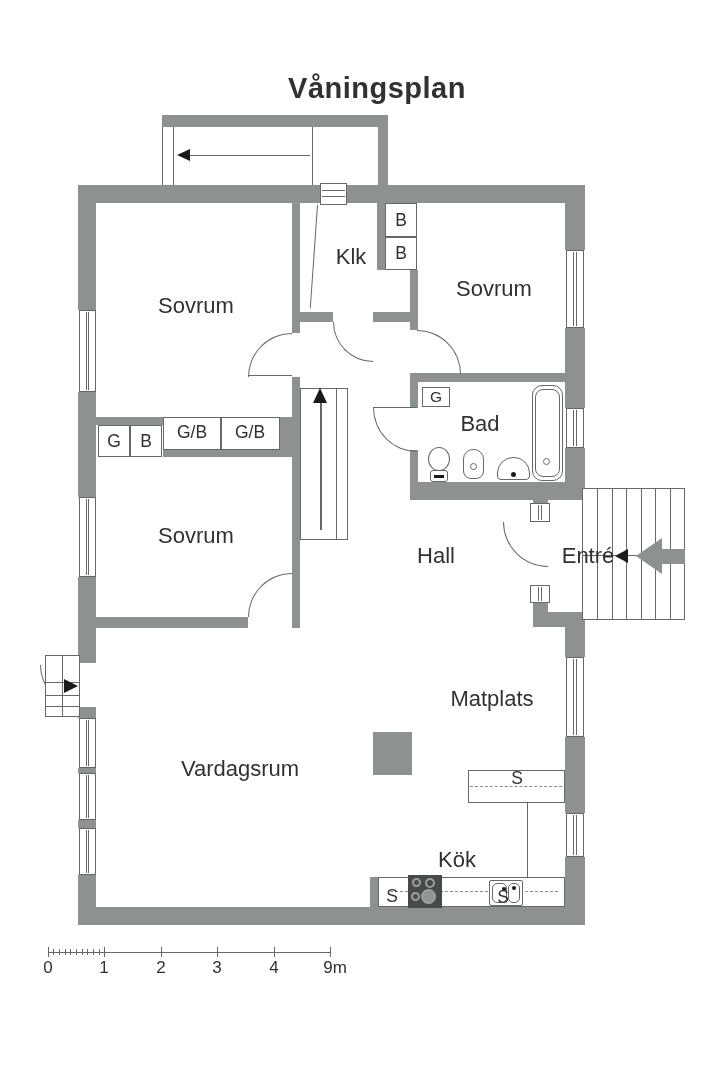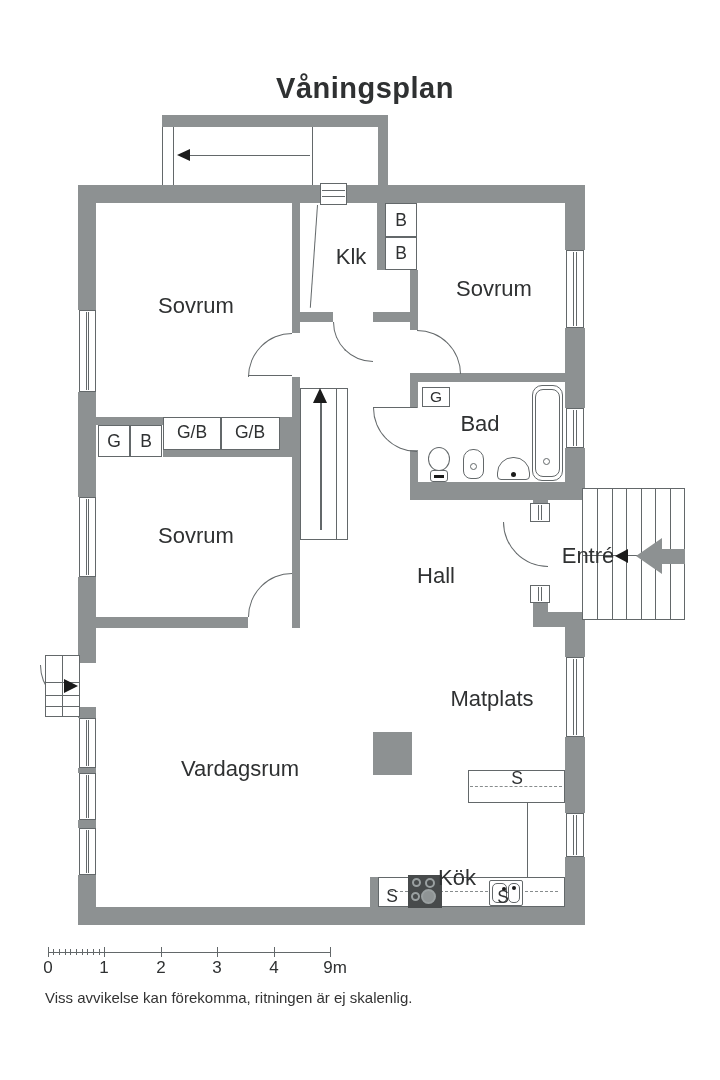--- a/index.html
+++ b/index.html
@@ -23,21 +23,21 @@
   .tri{position:absolute;width:0;height:0}
   .title{position:absolute;transform:translateX(-50%);font-size:29px;font-weight:600;letter-spacing:.5px}
   .note{position:absolute;font-size:15px;color:#333}
   .num{position:absolute;transform:translateX(-50%);font-size:17px}
 </style>
 </head>
 <body>
 
 <div id="plan">
 
-  <div class="title" style="left:365px;top:72px">Våningsplan</div>
+  <div class="title" style="left:377px;top:72px">Våningsplan</div>
 
   <div class="w" style="left:162px;top:115px;width:226px;height:12px"></div>
   <div class="w" style="left:378px;top:115px;width:10px;height:72px"></div>
   <div class="ln" style="left:162px;top:127px;width:1px;height:58px"></div>
   <div class="ln" style="left:173px;top:127px;width:1px;height:58px"></div>
   <div class="ln" style="left:312px;top:127px;width:1px;height:58px"></div>
   <div class="ln" style="left:190px;top:155px;width:120px;height:1.4px"></div>
   <div class="tri" style="left:177px;top:149px;border-right:13px solid #1b1b1b;border-top:6.5px solid transparent;border-bottom:6.5px solid transparent"></div>
 
   <div class="w" style="left:78px;top:185px;width:242px;height:18px"></div>
@@ -165,25 +165,25 @@
   <div class="thk" style="left:502px;top:887px;width:4px;height:4px;border-radius:50%"></div>
   <div class="thk" style="left:512px;top:886px;width:4px;height:4px;border-radius:50%"></div>
 
   <div class="w" style="left:373px;top:732px;width:39px;height:43px"></div>
 
   <div class="lbl" style="left:196px;top:306px">Sovrum</div>
   <div class="lbl" style="left:351px;top:257px">Klk</div>
   <div class="lbl" style="left:494px;top:289px">Sovrum</div>
   <div class="lbl" style="left:480px;top:424px">Bad</div>
   <div class="lbl" style="left:196px;top:536px">Sovrum</div>
-  <div class="lbl" style="left:436px;top:576px">Hall</div>
+  <div class="lbl" style="left:436px;top:556px">Hall</div>
   <div class="lbl" style="left:588px;top:556px">Entré</div>
   <div class="lbl" style="left:492px;top:699px">Matplats</div>
   <div class="lbl" style="left:240px;top:769px">Vardagsrum</div>
-  <div class="lbl" style="left:457px;top:878px">Kök</div>
+  <div class="lbl" style="left:457px;top:860px">Kök</div>
 
   <div class="lbl sm" style="left:401px;top:221px">B</div>
   <div class="lbl sm" style="left:401px;top:254px">B</div>
   <div class="lbl sm" style="left:114px;top:442px">G</div>
   <div class="lbl sm" style="left:146px;top:442px">B</div>
   <div class="lbl sm" style="left:192px;top:433px">G/B</div>
   <div class="lbl sm" style="left:250px;top:433px">G/B</div>
   <div class="lbl sm" style="left:436px;top:397px;font-size:15.5px">G</div>
   <div class="lbl sm" style="left:517px;top:779px">S</div>
   <div class="lbl sm" style="left:392px;top:897px">S</div>
@@ -205,15 +205,14 @@
   <div class="ln" style="left:87px;top:949px;width:1px;height:6px"></div>
   <div class="ln" style="left:93px;top:949px;width:1px;height:6px"></div>
   <div class="ln" style="left:99px;top:949px;width:1px;height:6px"></div>
   <div class="num" style="left:48px;top:958px">0</div>
   <div class="num" style="left:104px;top:958px">1</div>
   <div class="num" style="left:161px;top:958px">2</div>
   <div class="num" style="left:217px;top:958px">3</div>
   <div class="num" style="left:274px;top:958px">4</div>
   <div class="num" style="left:335px;top:958px">9m</div>
 
-  <div class="note" style="left:45px;top:989px">Viss avvikelse kan förekomma, ritningen är ej skalenlig.</div>
 
 </div>
 
 </body></html>

